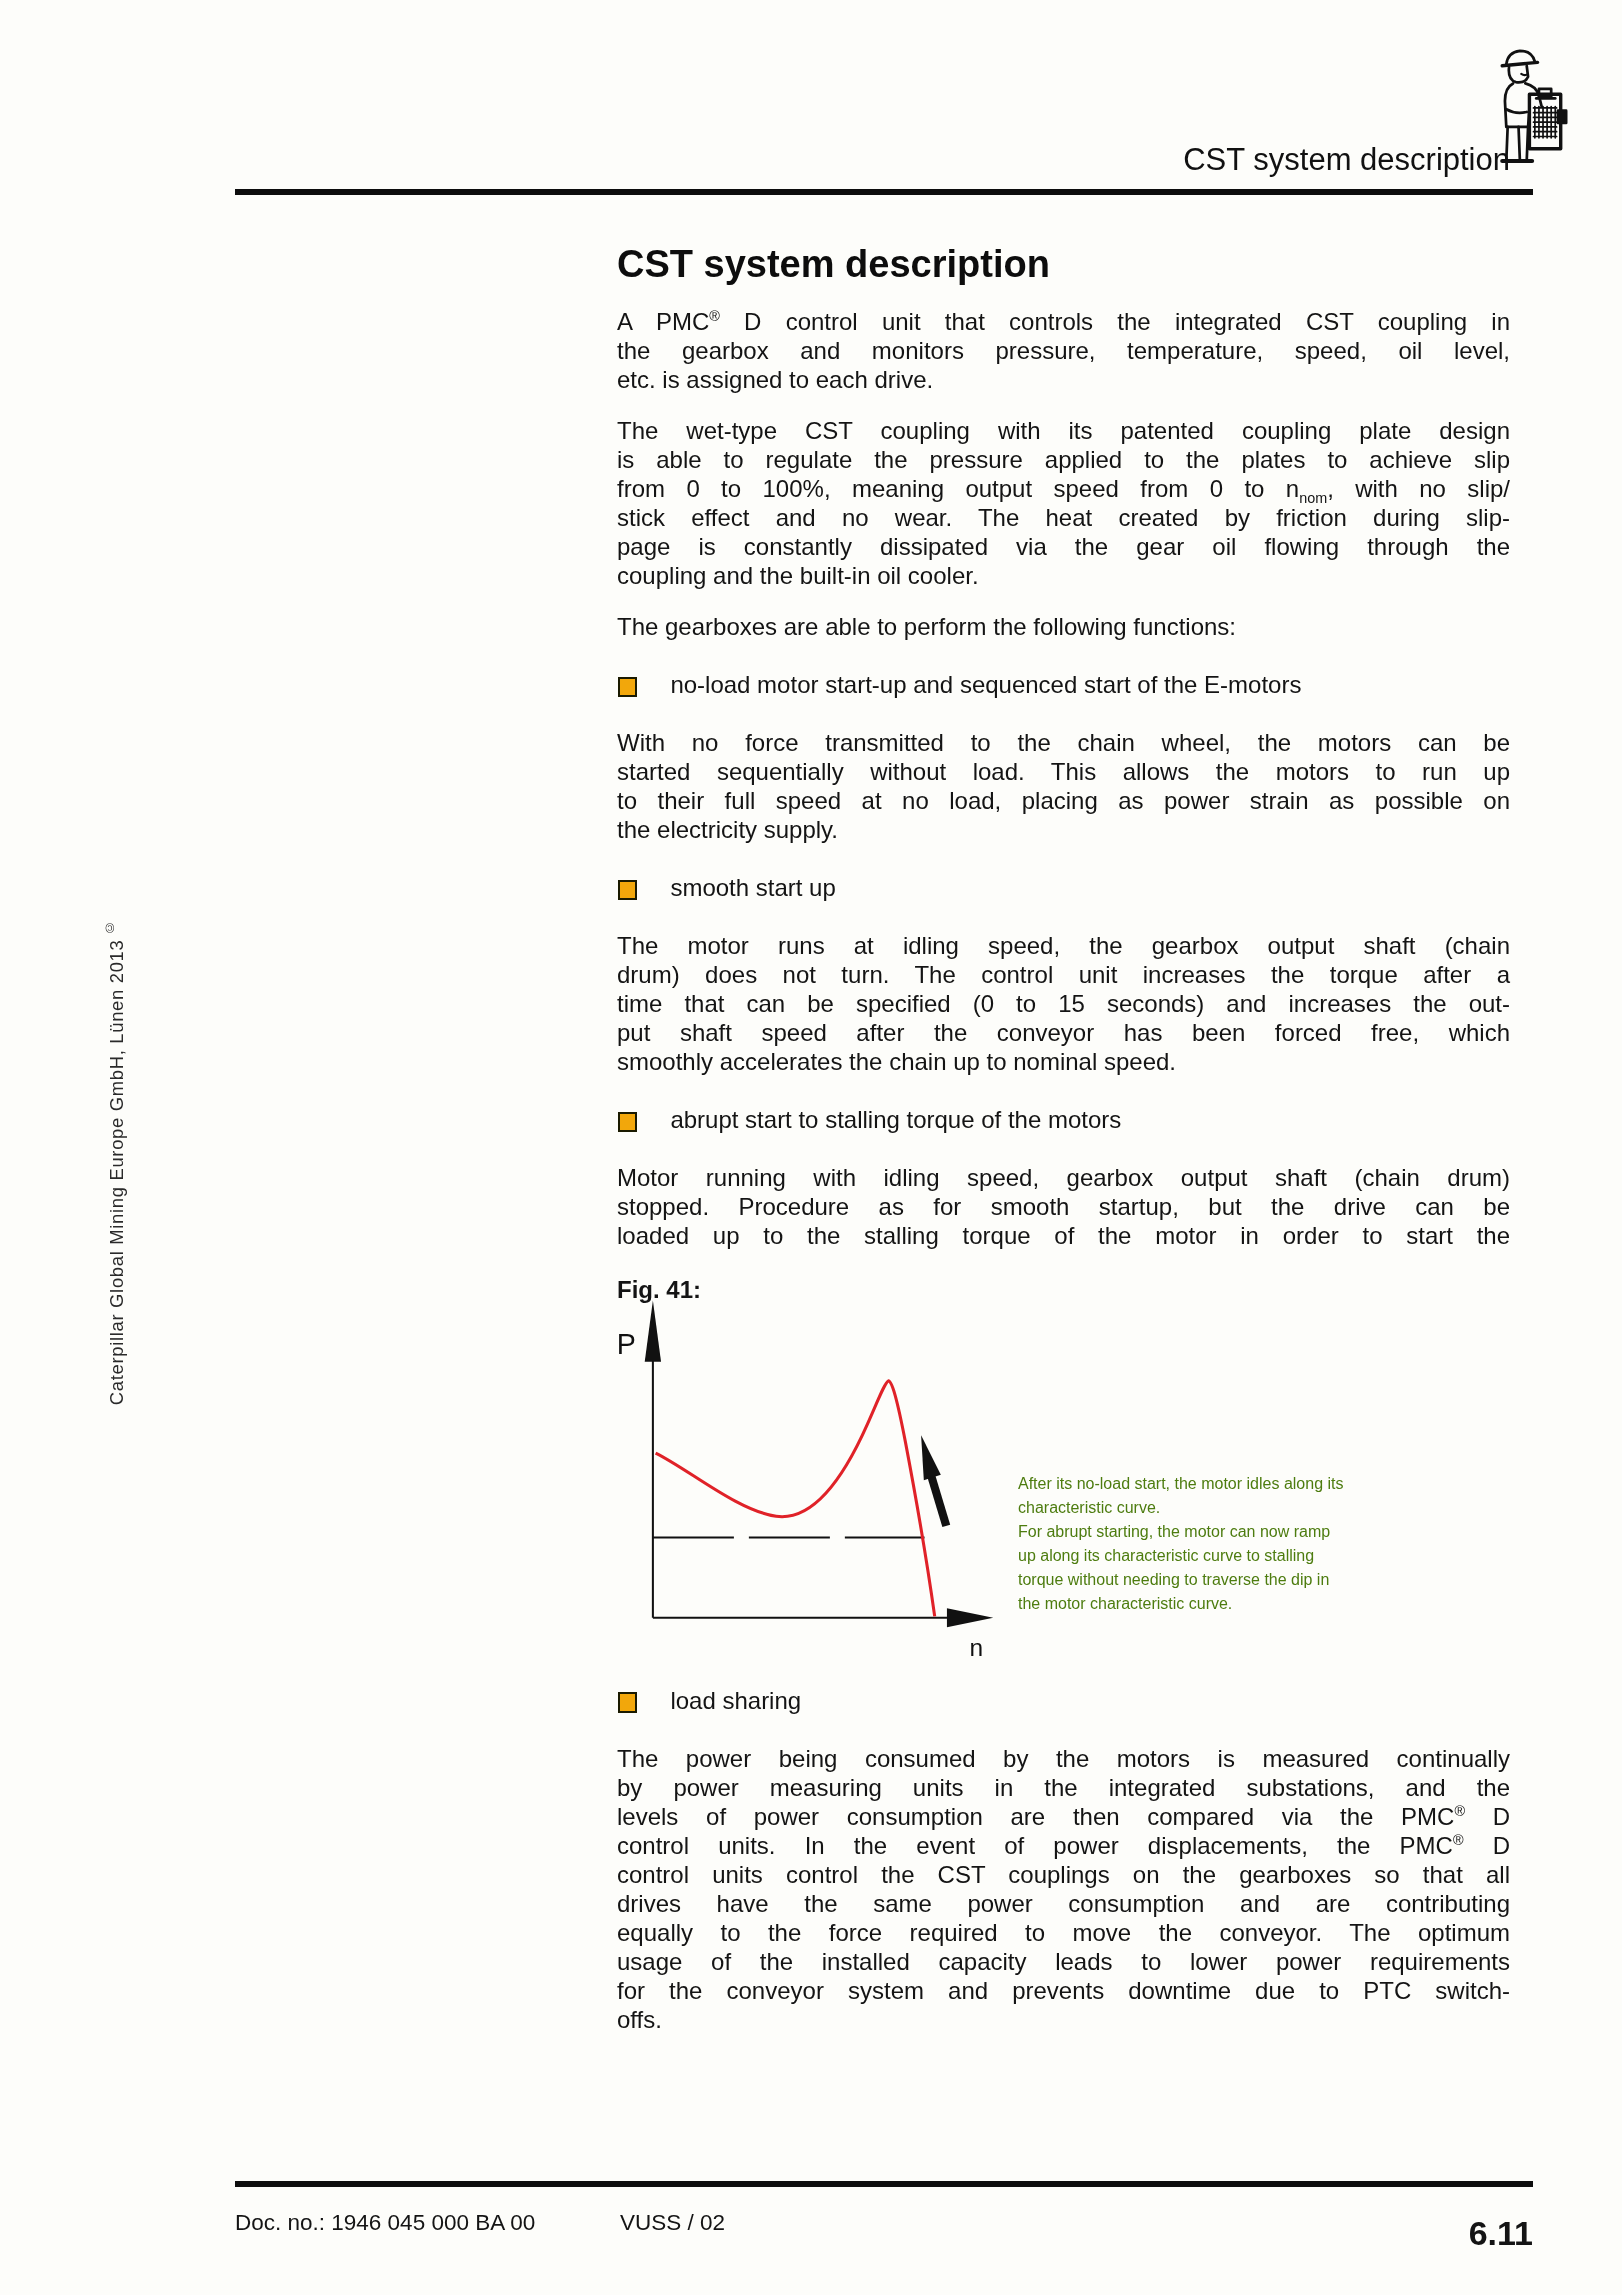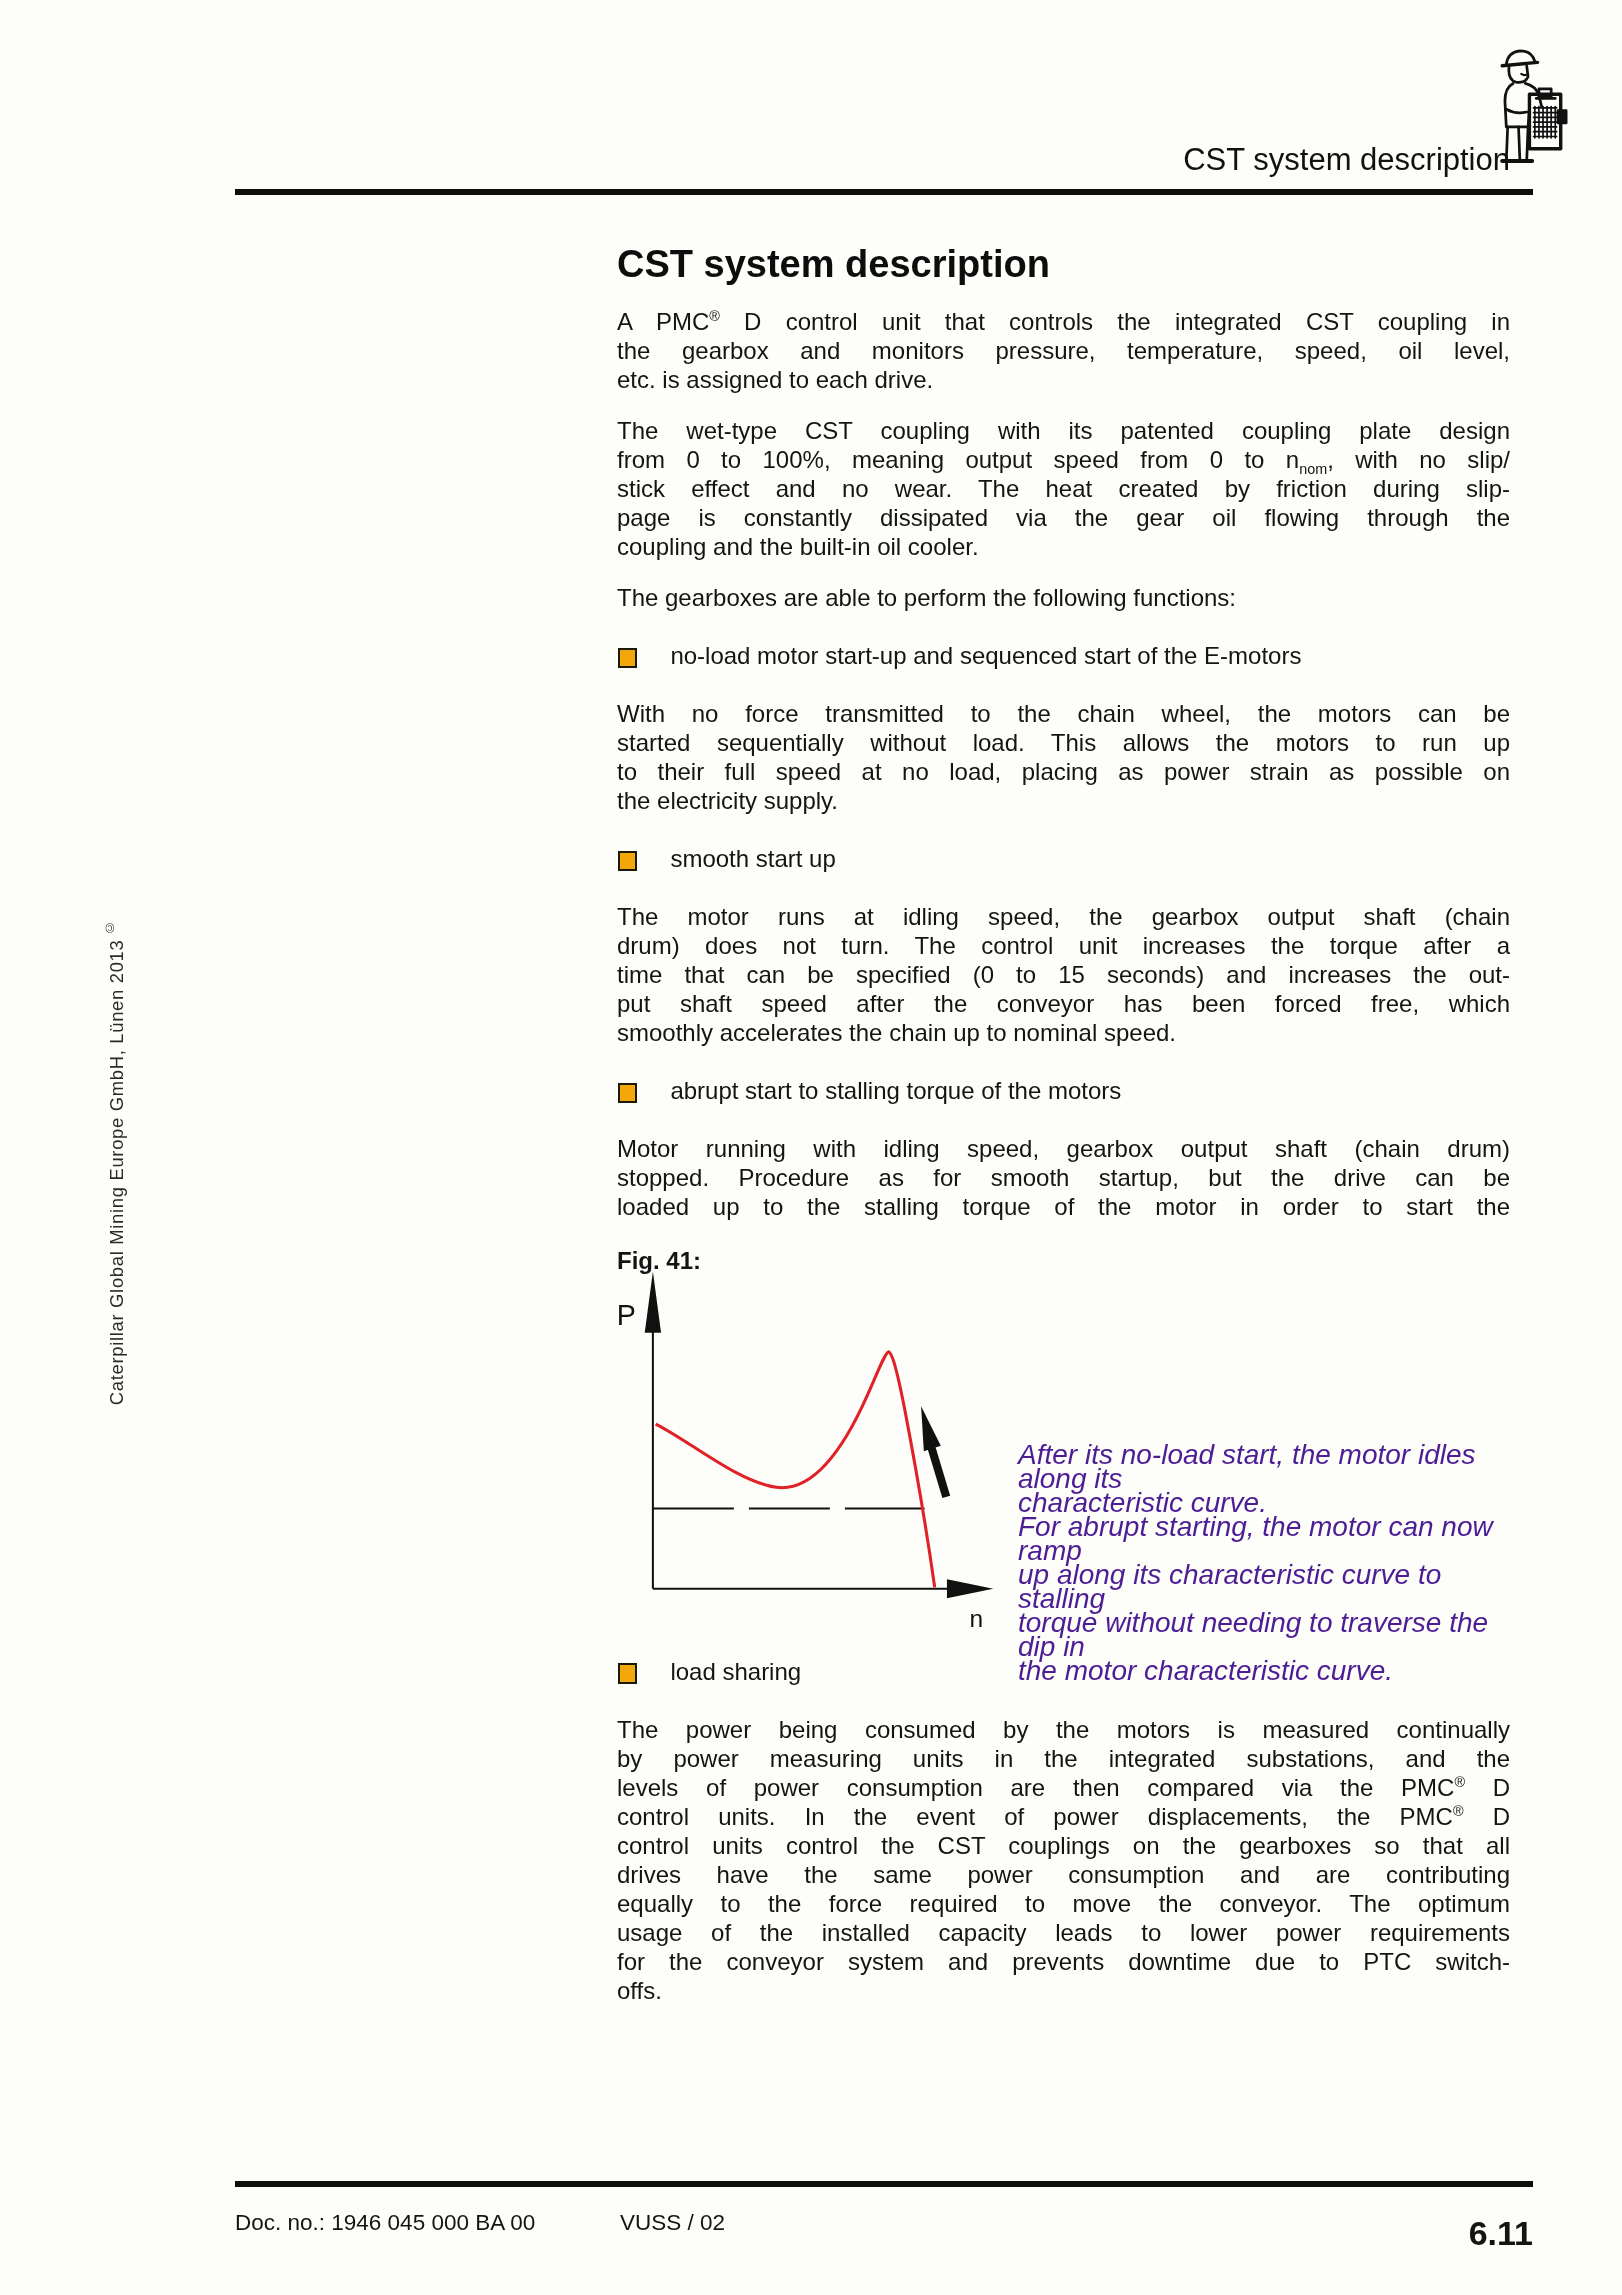--- a/index.html
+++ b/index.html
@@ -48,21 +48,21 @@
     flex:0 0 auto;width:15px;height:16.4px;margin:4.8px 0 0 1.4px;
     background:var(--bullet,#F2A70B);border:2.7px solid #1a1a00;
   }
   .bullet-label{margin-left:33px;}
   
   .figure{position:relative;margin:24.5px 0 0 0;height:382px;}
   .fig-label{font-weight:bold;font-size:24px;}
   .chart{position:absolute;left:-3.4px;top:16.4px;}
   .fig-caption{
     position:absolute;left:401px;top:197px;width:494px;
-    font-size:28px;line-height:24px;color:#4c1d95;font-style:italic;
+    font-size:16px;line-height:24px;color:#4d7c0f;
   }
   .chart text{fill:#111;font-family:"Liberation Sans","DejaVu Sans",sans-serif;}
   
   .footer-doc{position:absolute;left:235px;top:2210px;font-size:22.5px;}
   .footer-code{position:absolute;left:620px;top:2210px;font-size:22.5px;text-align:center;}
   .footer-page{position:absolute;right:89px;top:2214px;font-size:34px;font-weight:bold;text-align:center;}
 </style>
 </head>
 <body>
 
@@ -109,20 +109,21 @@
     <h1 class="doc-title">CST system description</h1>
 
     <div id="blocks-before">
         <div class="para">
           <div class="line j"><undefined>A PMC</undefined><sup>®</sup><undefined> D control unit that controls the integrated CST coupling in</undefined></div>
           <div class="line j">the gearbox and monitors pressure, temperature, speed, oil level,</div>
           <div class="line">etc. is assigned to each drive.</div>
         </div>
         <div class="para">
           <div class="line j">The wet-type CST coupling with its patented coupling plate design</div>
+          <div class="line j">is able to regulate the pressure applied to the plates to achieve slip</div>
           <div class="line j"><undefined>from 0 to 100%, meaning output speed from 0 to n</undefined><sub>nom</sub><undefined>, with no slip/</undefined></div>
           <div class="line j">stick effect and no wear. The heat created by friction during slip-</div>
           <div class="line j">page is constantly dissipated via the gear oil flowing through the</div>
           <div class="line">coupling and the built-in oil cooler.</div>
         </div>
         <div class="para">
           <div class="line">The gearboxes are able to perform the following functions:</div>
         </div>
         <div class="bullet-row">
           <span class="bullet-square"></span>

